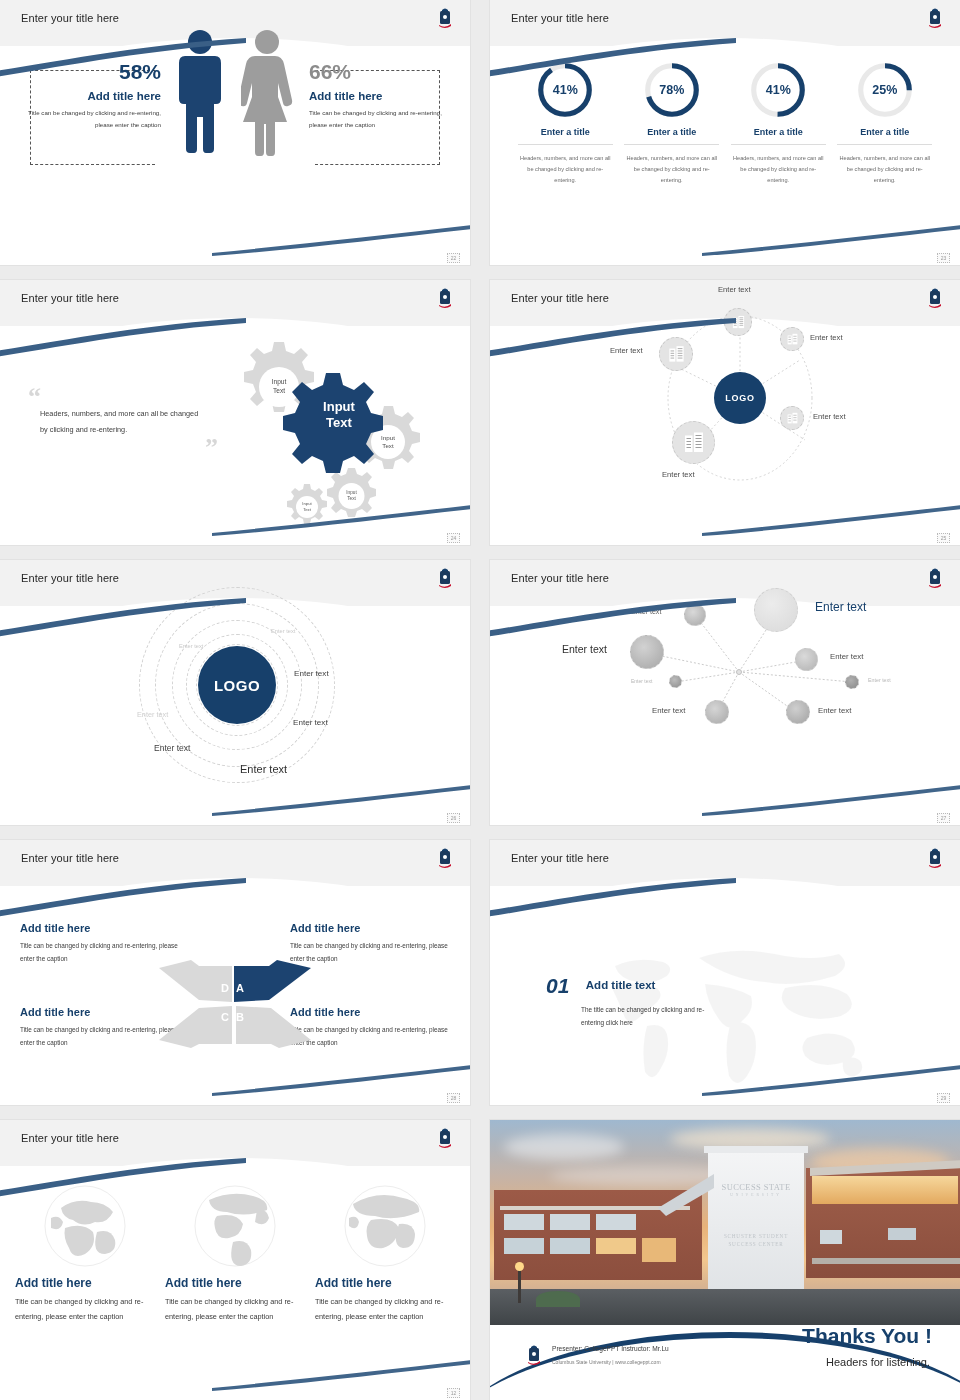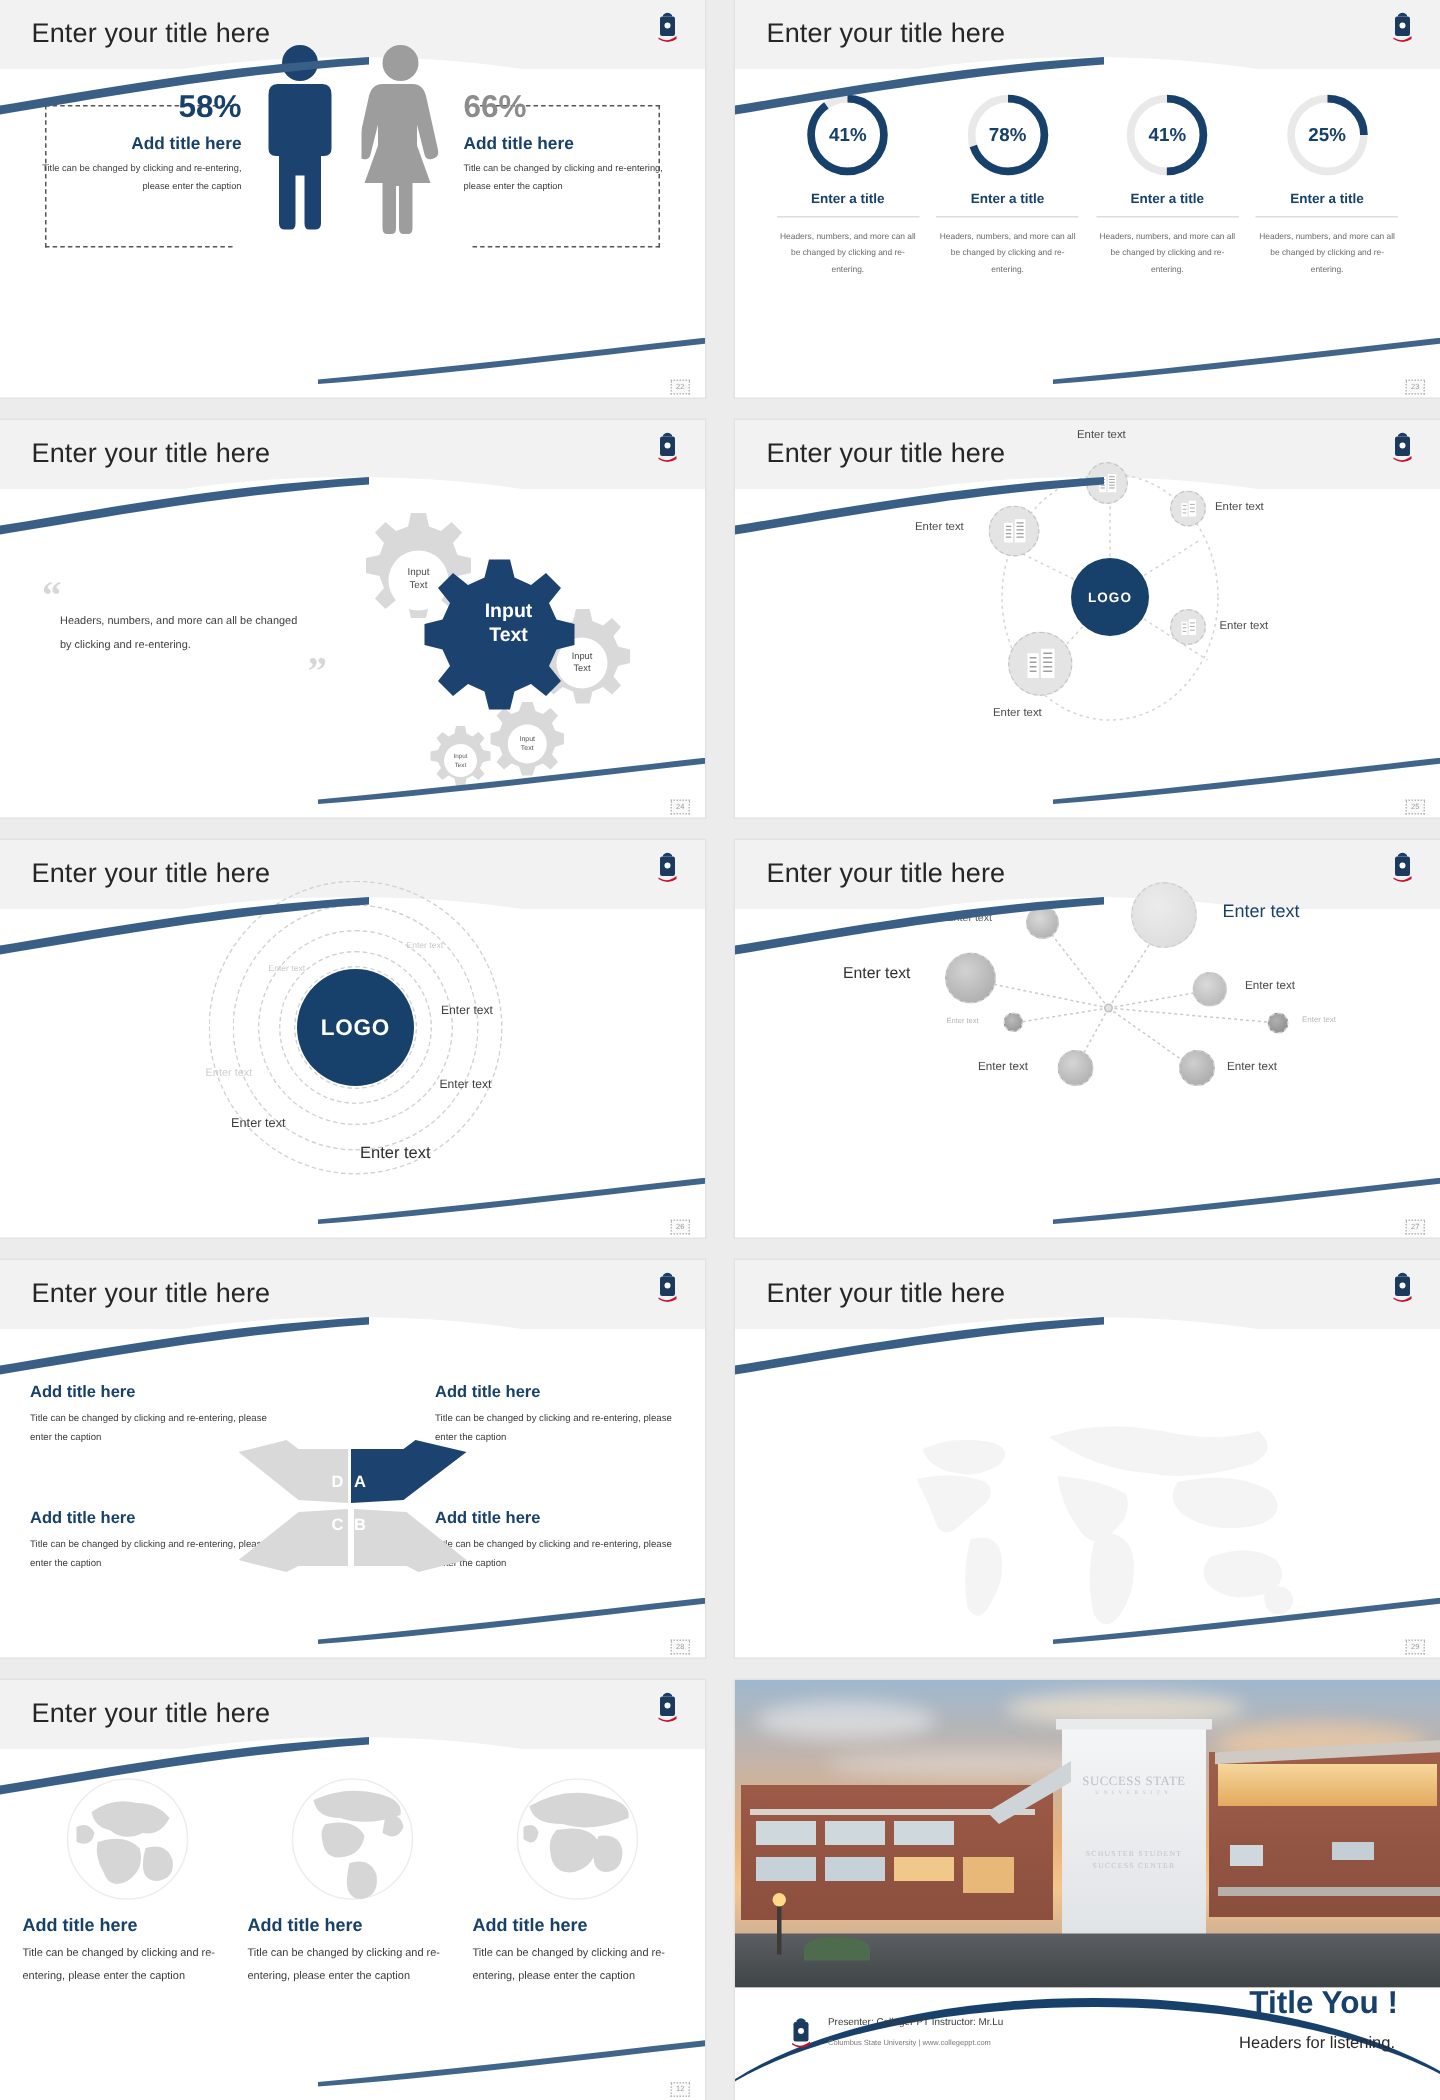--- a/index.html
+++ b/index.html
@@ -30,21 +30,21 @@
     background: #f2f2f2;
   }
   .hdr-curve {
     position: absolute; left: -8%; top: 16px; width: 116%; height: 90px;
     background: #ffffff;
     border-radius: 50% / 100% 100% 0 0;
     transform: translateY(22px);
   }
   .slide-title {
     position: absolute; left: 21px; top: 12px;
-    font-size: 18px; color: #262626; letter-spacing: .1px;
+    font-size: 11px; color: #262626; letter-spacing: .1px;
     z-index: 5;
   }
   .logo-crest {
     position: absolute; right: 17px; top: 6px; width: 16px; height: 24px; z-index: 6;
   }
   .swoosh-tl {
     position: absolute; left: -4px; top: 38px; width: 250px; height: 40px;
     overflow: hidden; z-index: 4;
   }
   .swoosh-tl svg, .swoosh-br svg { display:block; }
@@ -682,20 +682,25 @@
           <path d="M72 86 q16 -4 20 8 q4 18 -6 34 q-8 16 -16 4 q-4 -24 2 -46z"></path>
           <path d="M124 18 q34 -12 76 -4 q36 8 64 0 q14 12 -4 22 q-40 12 -70 6 q-34 -2 -66 -24z"></path>
           <path d="M130 44 q28 2 46 12 q4 14 -8 24 q-12 14 -22 2 q-14 -18 -16 -38z"></path>
           <path d="M156 82 q20 -2 24 14 q4 22 -8 40 q-10 14 -18 0 q-6 -28 2 -54z"></path>
           <path d="M210 48 q38 -8 62 6 q12 14 -6 22 q-30 8 -52 -6 q-12 -10 -4 -22z"></path>
           <path d="M232 98 q26 -10 44 2 q10 14 -6 22 q-26 8 -40 -6 q-6 -10 2 -18z"></path>
           <path d="M268 120 q12 -6 18 2 q4 10 -6 14 q-14 2 -12 -16z"></path>
         </g>
       </svg>
 
+      <div class="s8-blk" style="left:56px;">
+        <span class="s8-num">01</span>
+        <span class="s8-h">Add title text</span>
+        <div class="s8-p">The title can be changed by clicking and re-entering click here</div>
+      </div>
     </div>
   </div>
 
   <div class="slide">
     <div class="hdr-band"></div>
     <div class="hdr-curve"></div>
     <div class="slide-title">Enter your title here</div>
     <svg class="logo-crest" viewBox="0 0 16 24">
       <path d="M5 4 q3 -3 6 0 v1 h-6z" fill="#17406b"></path>
         <rect x="3" y="5" width="10" height="13" rx="1.5" fill="#1b3a5e"></rect>
@@ -806,18 +811,18 @@
       <div class="curve-white"></div>
 
       <svg class="pres-logo" viewBox="0 0 16 24">
         <path d="M5 4 q3 -3 6 0 v1 h-6z" fill="#17406b"></path>
           <rect x="3" y="5" width="10" height="13" rx="1.5" fill="#1b3a5e"></rect>
         <circle cx="8" cy="11" r="2" fill="#fff"></circle>
           <path d="M2 19 q6 4 12 -1 l0 2 q-6 4 -12 0z" fill="#c8102e"></path>
       </svg>
       <div class="presenter">Presenter: CollegePPT   Instructor: Mr.Lu</div>
       <div class="presenter2">Columbus State University  |  www.collegeppt.com</div>
-      <div class="thanks-big">Title You !</div>
+      <div class="thanks-big">Thanks You !</div>
       <div class="thanks-sm">Headers for listening.</div>
     </div>
   </div>
 
 </div>
 
 </body></html>

